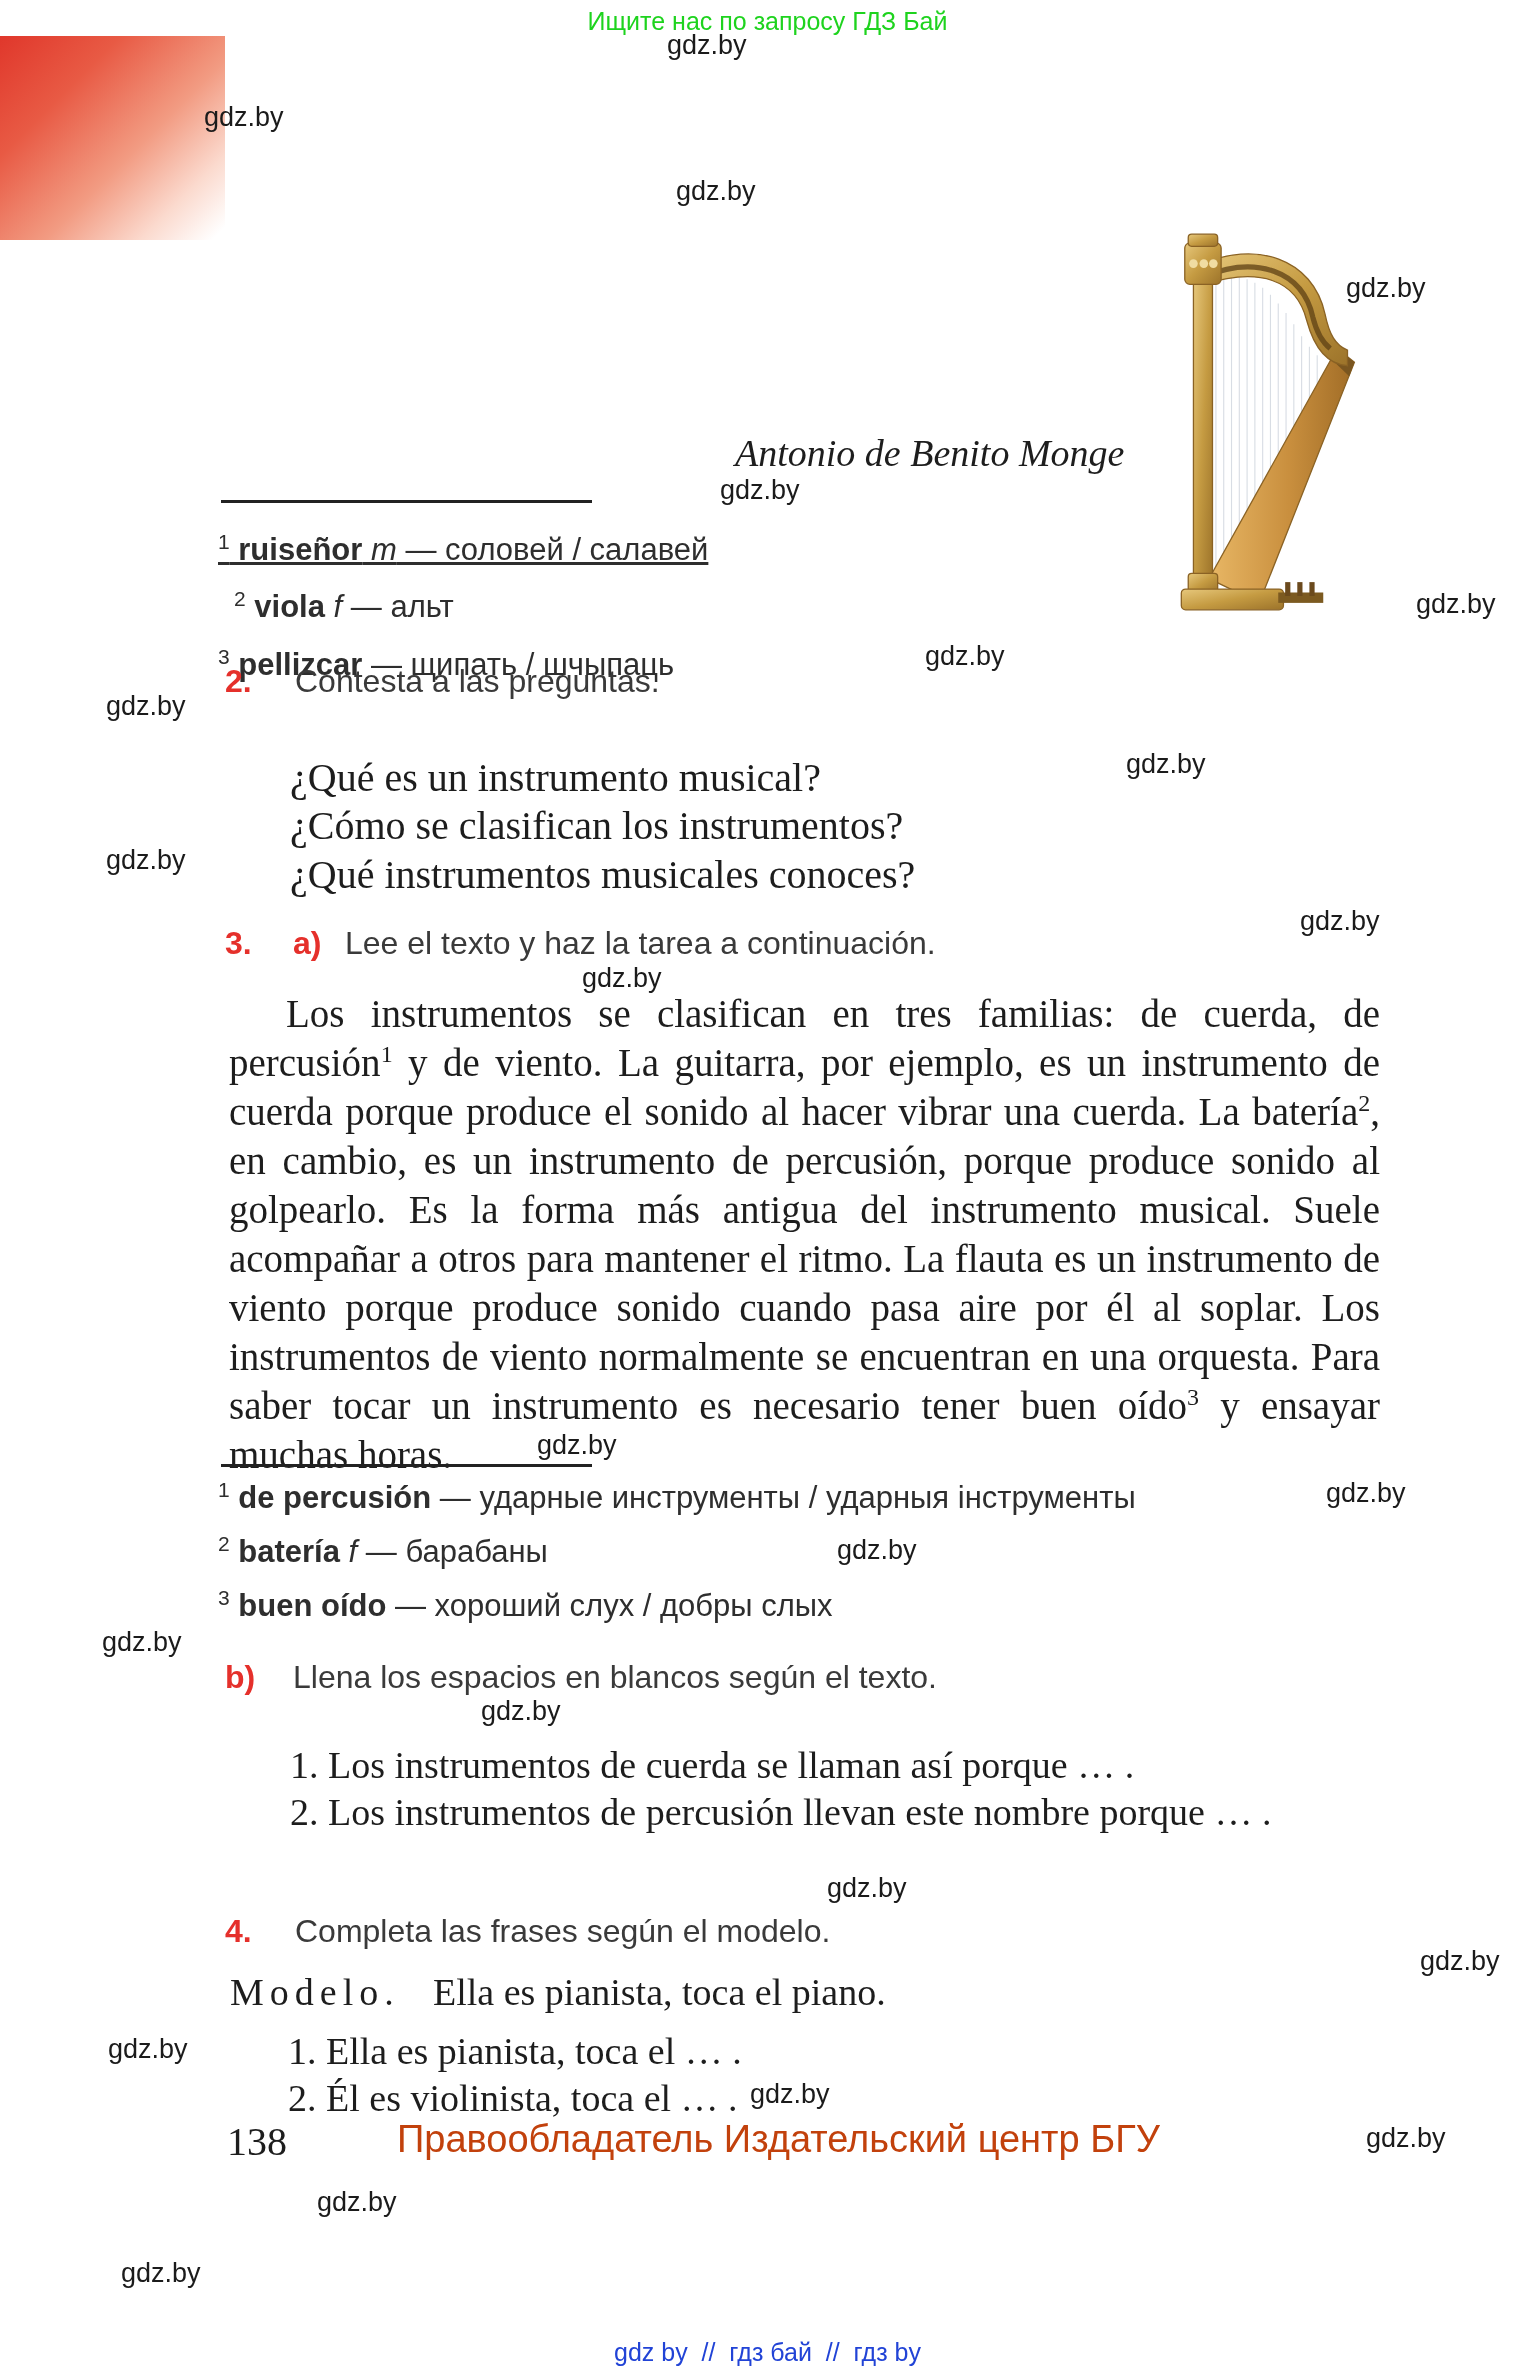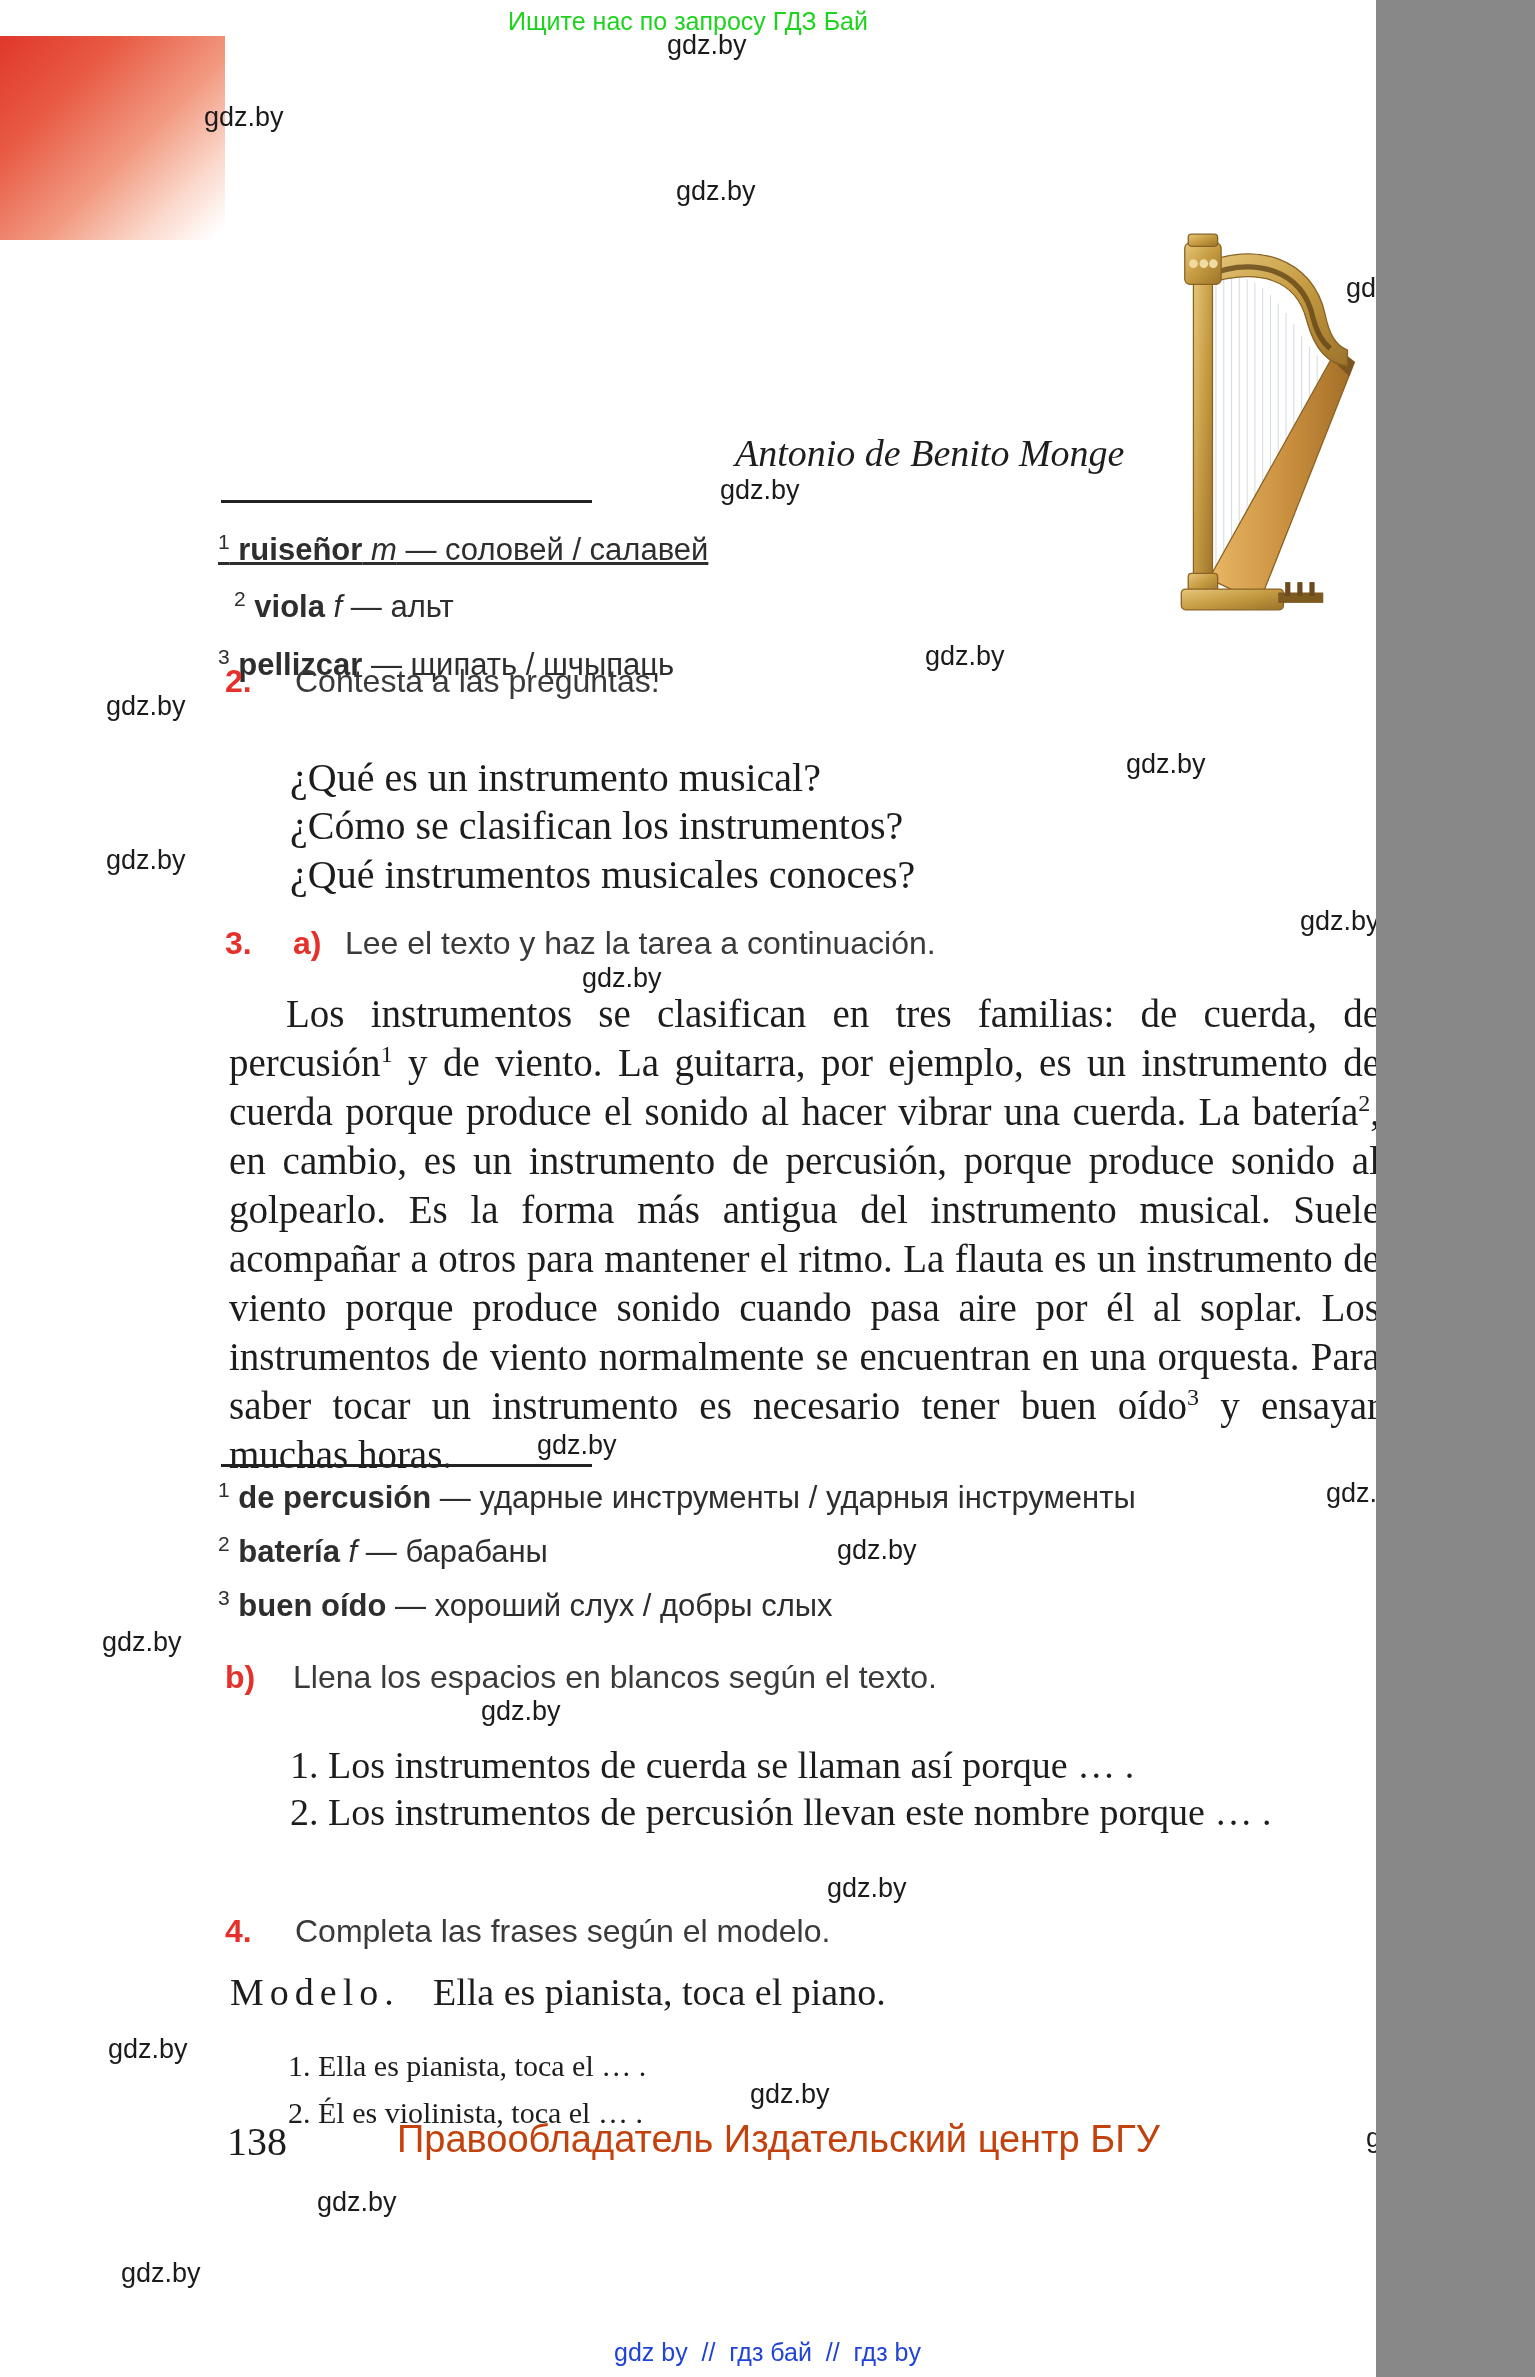--- a/index.html
+++ b/index.html
@@ -1,18 +1,18 @@
 <!DOCTYPE html>
 <html style="font-size:14px"><head>
 <meta charset="utf-8">
 <style>
   html,body{margin:0;padding:0;background:#888;}
   .page{
     position:relative;
-    width:1376px;height:2377px;
+    width:1535px;height:2377px;
     background:#ffffff;
     overflow:hidden;
     font-family:"Liberation Sans",sans-serif;
   }
   .abs{position:absolute;}
   .serif{font-family:"Liberation Serif",serif;color:#1d1d1d;}
   .green-note{font-size:25px;color:#1ed31e;width:100%;text-align:center;}
   .red-square{
     left:0;top:36px;width:225px;height:204px;
     background:linear-gradient(135deg,#e0372b 0%,#e85a44 28%,#f29b82 58%,#fbd9cd 80%,#ffffff 97%);
@@ -31,21 +31,21 @@
   .question{left:290px;font-size:40px;white-space:nowrap;}
   .body-par{
     left:229px;top:989px;width:1151px;
     font-size:39px;line-height:49px;
     text-align:justify;text-indent:57px;
   }
   .body-par sup{font-size:24px;line-height:0;}
   .list-item{left:290px;font-size:38px;white-space:nowrap;}
   .modelo-label{left:230px;top:1970px;font-size:38px;letter-spacing:6px;white-space:nowrap;}
   .modelo-text{left:433px;top:1970px;font-size:38px;white-space:nowrap;}
-  .m-item{left:288px;font-size:30px;white-space:nowrap;margin-top:20px;}
+  .m-item{left:288px;font-size:38px;white-space:nowrap;}
   .page-num{left:227px;top:2118px;font-size:40px;}
   .copyright{left:397px;top:2118px;font-size:38px;color:#c2410c;white-space:nowrap;}
   .footer-links{left:0;top:2338px;width:1535px;text-align:center;font-size:25px;color:#2143d6;}
   .footer-links a{color:#2143d6;text-decoration:none;margin:0 8.7px;cursor:pointer;}
   .footer-links .sep{color:#2143d6;margin:0 5.2px;}
 </style>
 </head>
 <body>
 
 <div class="page">

